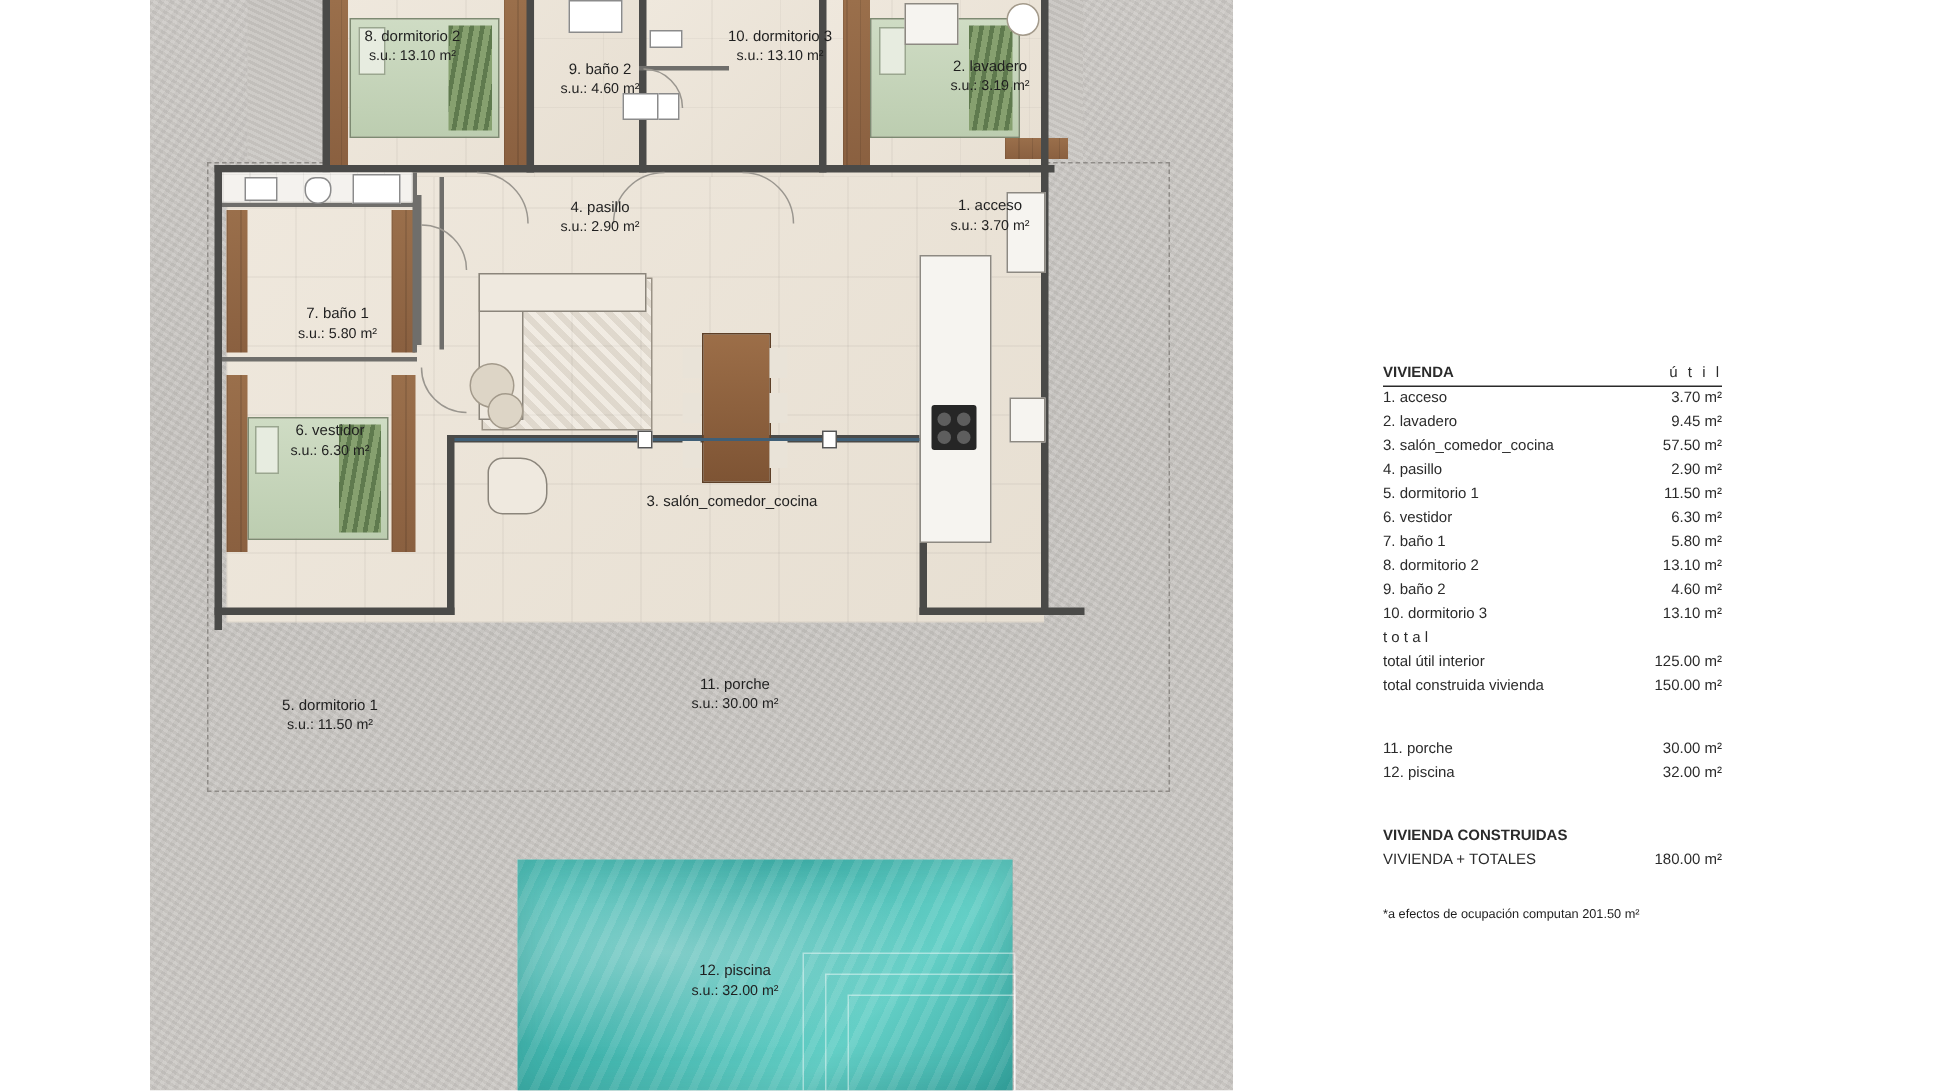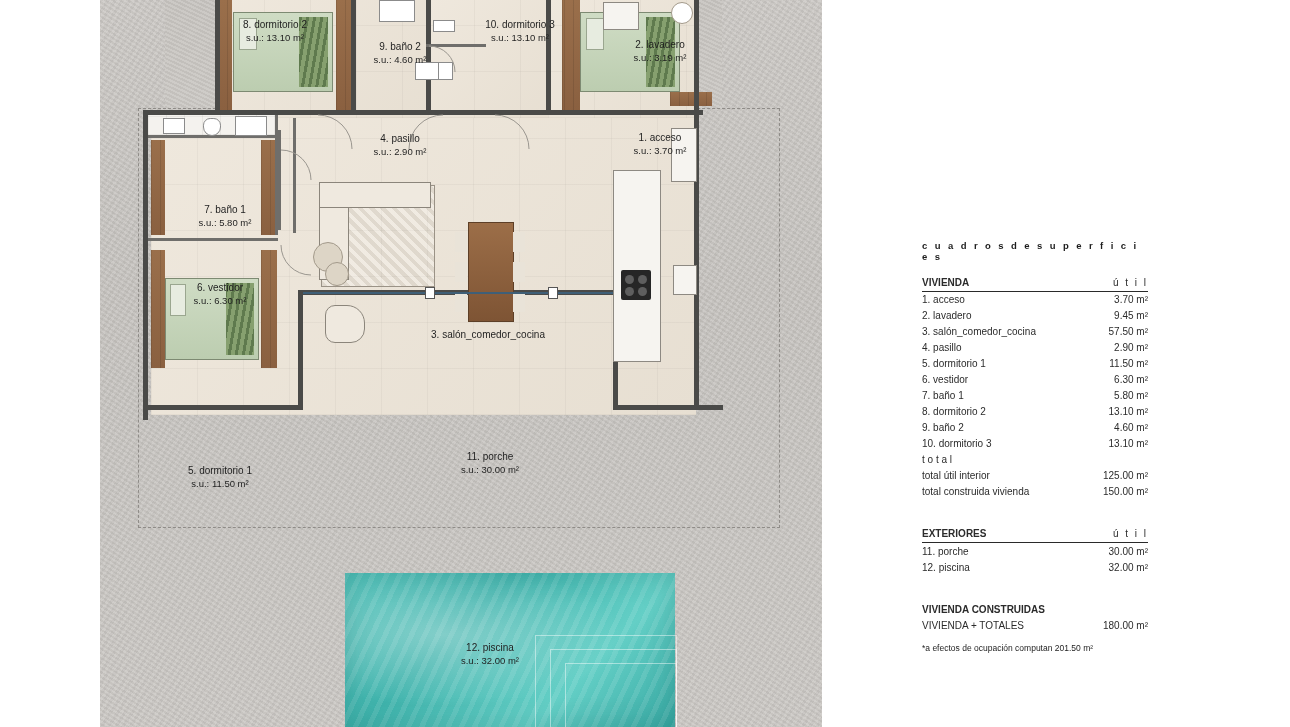--- a/index.html
+++ b/index.html
@@ -126,21 +126,21 @@
   }
   .panel-title{
     font-size:9.5px;font-weight:bold;letter-spacing:2.4px;color:#1d1d1d;margin-bottom:12px;
   }
   .tbl{width:226px;border-collapse:collapse;font-size:10px;}
   .tbl td{padding:2.5px 0;vertical-align:top;}
   .tbl td.val{text-align:right;white-space:nowrap;}
   .hdr td{font-weight:bold;border-bottom:1px solid #2a2a2a;padding-bottom:3px;}
   .hdr td.val{font-weight:normal;letter-spacing:2px;}
   .group-gap{height:26px;}
-  .note{font-size:8.5px;margin-top:10px;color:#1d1d1d;}
+  .note{font-size:8.5px;margin-top:22px;color:#1d1d1d;}
   .bold{font-weight:bold;}
 </style>
 </head>
 <body>
 
 <div id="plan">
 
   <div class="terrain"></div>
   <div class="terrain-top"></div>
   <div class="dash-plot"></div>
@@ -290,21 +290,20 @@
     <div>11. porche</div>
     <div class="su">s.u.: 30.00 m²</div>
   </div>
   <div class="lbl" style="left:410px;top:641px;width:160px;">
     <div>12. piscina</div>
     <div class="su">s.u.: 32.00 m²</div>
   </div>
 </div>
 
 <div id="panel">
-  <div class="panel-title">c u a d r o s   d e   s u p e r f i c i e s</div>
 
   <table class="tbl">
     <tbody>
         <tr class="hdr">
       <td>VIVIENDA</td>
       <td class="val">ú t i l</td>
     </tr>
     <tr>
           <td>1. acceso</td>
           <td class="val">3.70 m²</td>
@@ -357,24 +356,20 @@
           <td>total construida vivienda</td>
           <td class="val">150.00 m²</td>
         </tr>
   </tbody>
     </table>
 
   <div class="group-gap"></div>
 
   <table class="tbl">
     <tbody>
-        <tr class="hdr">
-      <td>EXTERIORES</td>
-      <td class="val">ú t i l</td>
-    </tr>
     <tr>
           <td>11. porche</td>
           <td class="val">30.00 m²</td>
         </tr>
     <tr>
           <td>12. piscina</td>
           <td class="val">32.00 m²</td>
         </tr>
   </tbody>
     </table>

